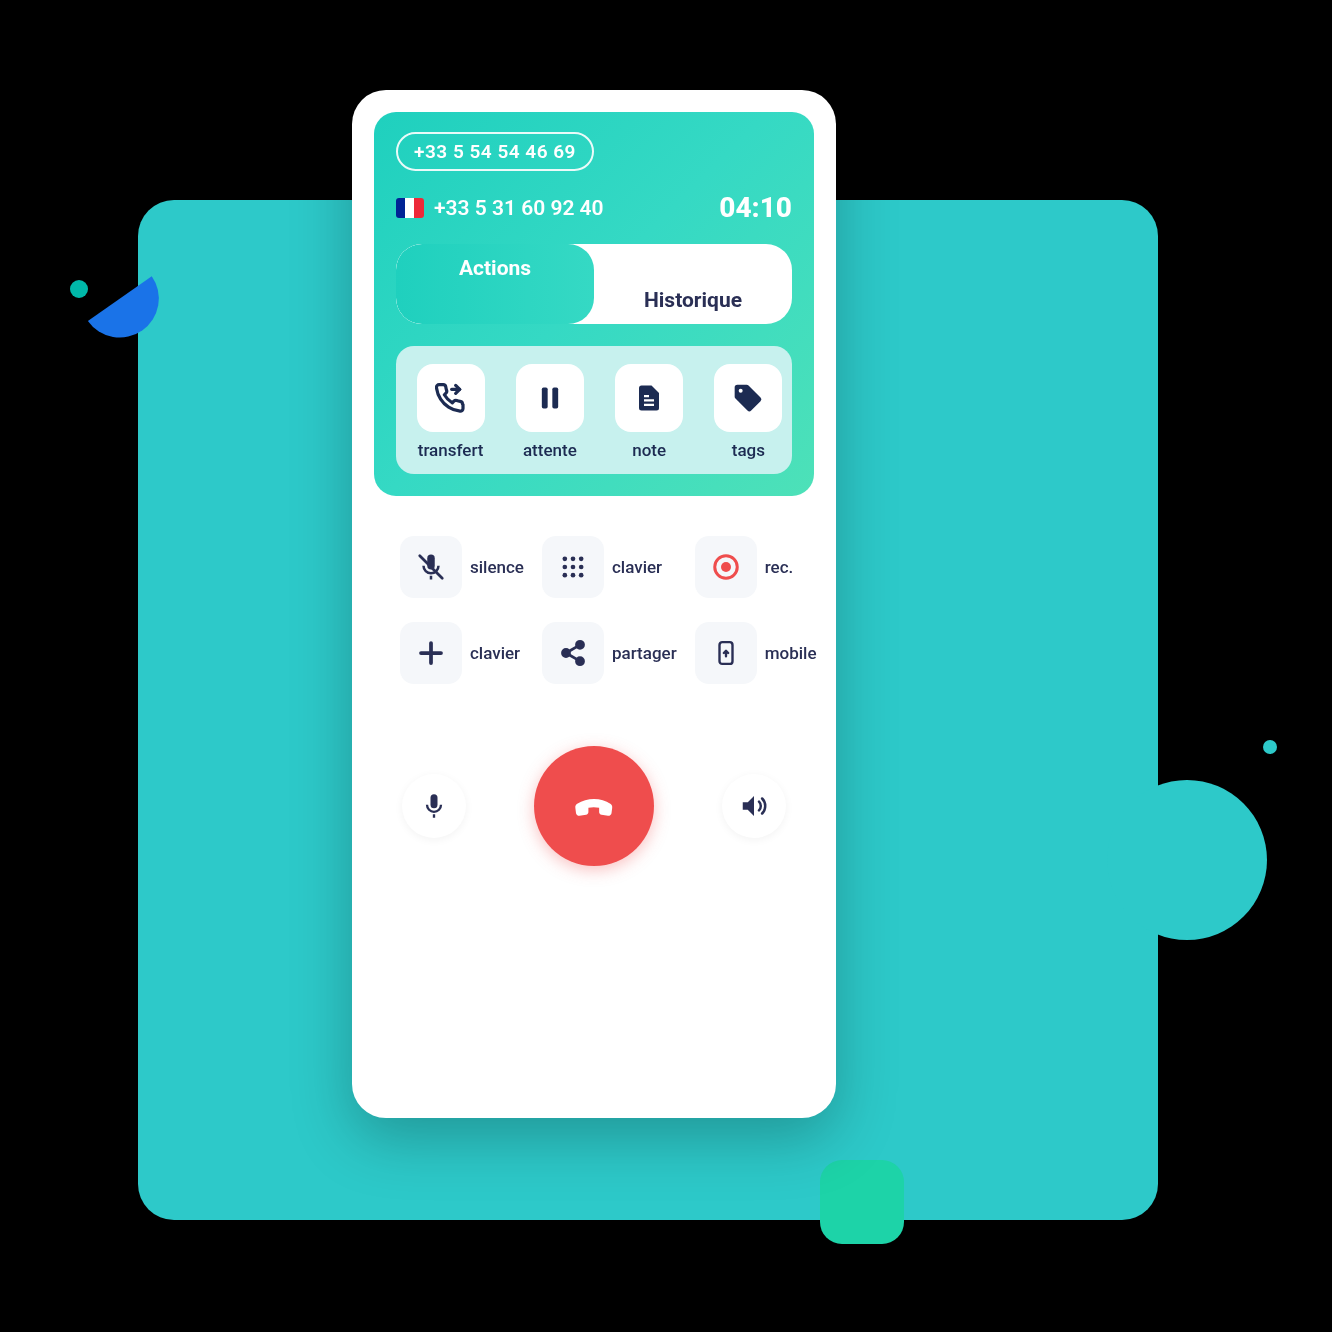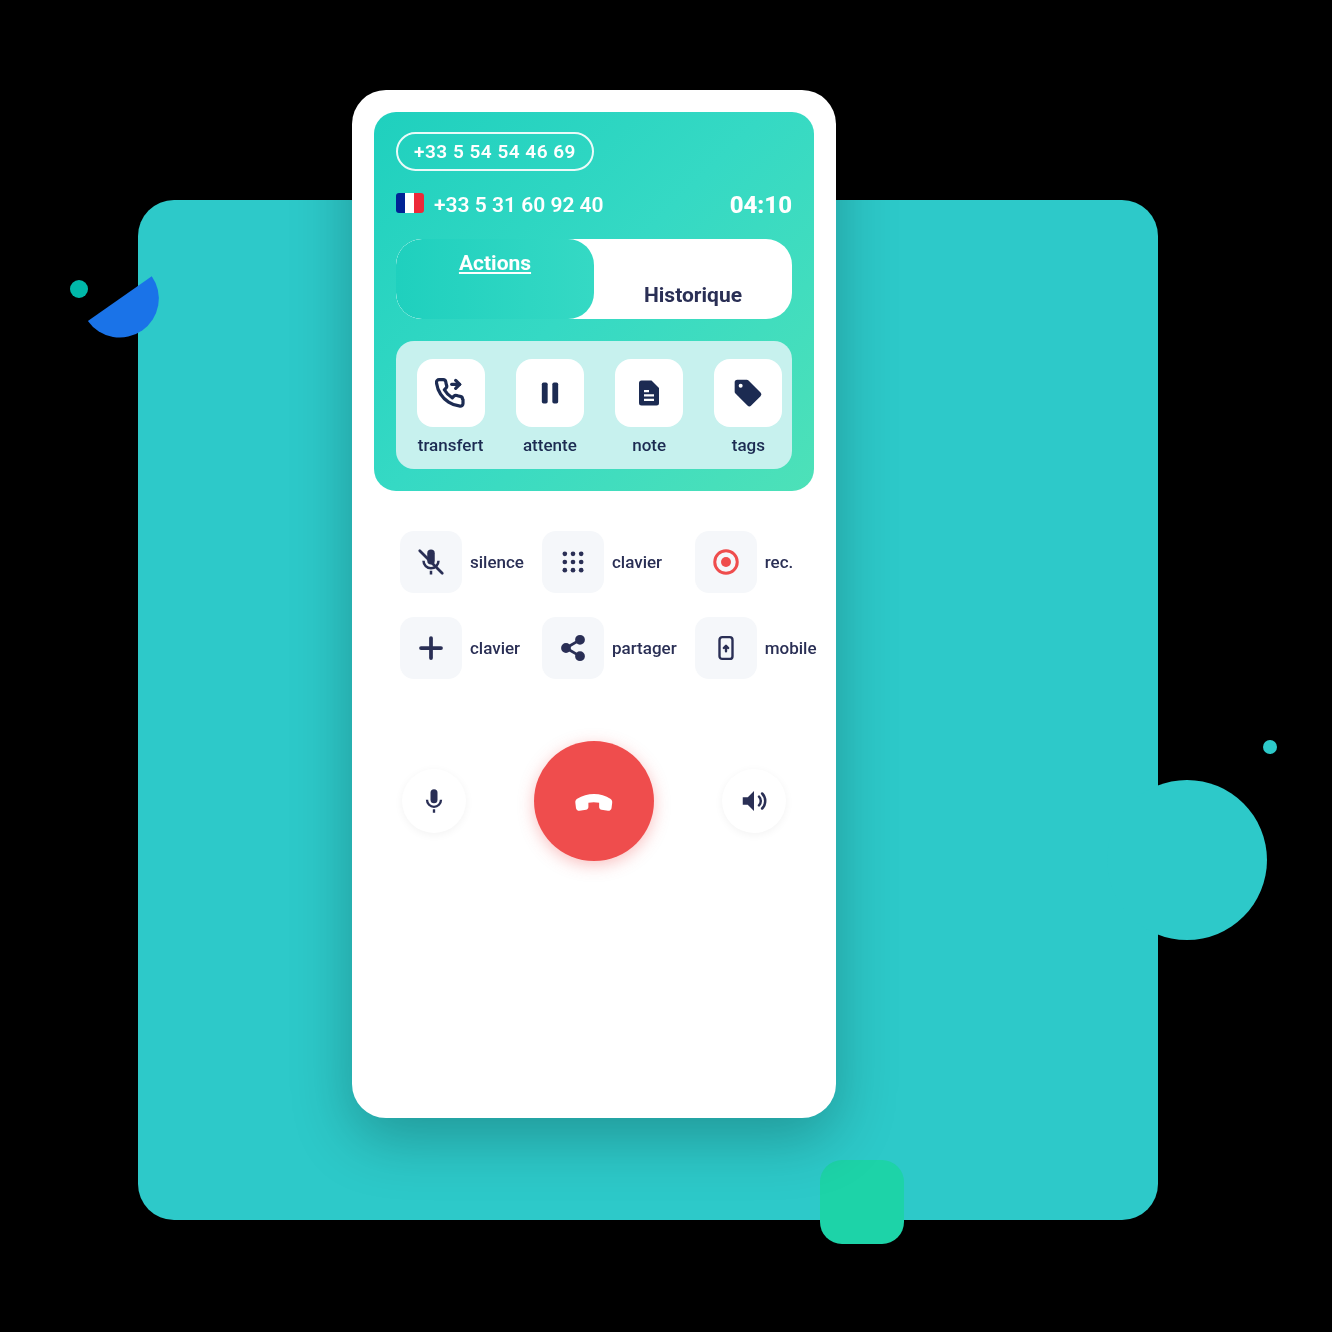--- a/index.html
+++ b/index.html
@@ -111,33 +111,34 @@
     font-weight: 800;
   }
   .caller-phone-row {
     display: flex;
     justify-content: space-between;
     align-items: center;
     margin-top: 20px;
   }
   .caller-phone {
     display: flex;
+    align-items: center;
     gap: 10px;
     font-size: 21px;
     font-weight: 600;
   }
   .flag {
     width: 28px;
     height: 20px;
     border-radius: 3px;
     background: linear-gradient(to right, #002395 33%, #fff 33%, #fff 66%, #ed2939 66%);
     display: inline-block;
   }
   .timer {
-    font-size: 24px;
+    font-size: 28px;
     font-weight: 800;
   }
   .tabs {
     display: flex;
     margin-top: 20px;
     background: #fff;
     border-radius: 26px;
     padding: 0;
     overflow: hidden;
   }
@@ -146,21 +147,20 @@
     text-align: center;
     padding: 12px 0;
     font-size: 21px;
     font-weight: 700;
     cursor: pointer;
   }
   .tab.active {
     background: linear-gradient(90deg, #1fd0be, #35d9c4);
     color: #fff;
     border-radius: 26px;
-    text-decoration: underline;
   }
   .tab.inactive {
     color: #2a2f55;
     margin-top: 32px;
   }
   .actions-row {
     display: flex;
     justify-content: center;
     gap: 14px;
     margin-top: 22px;

